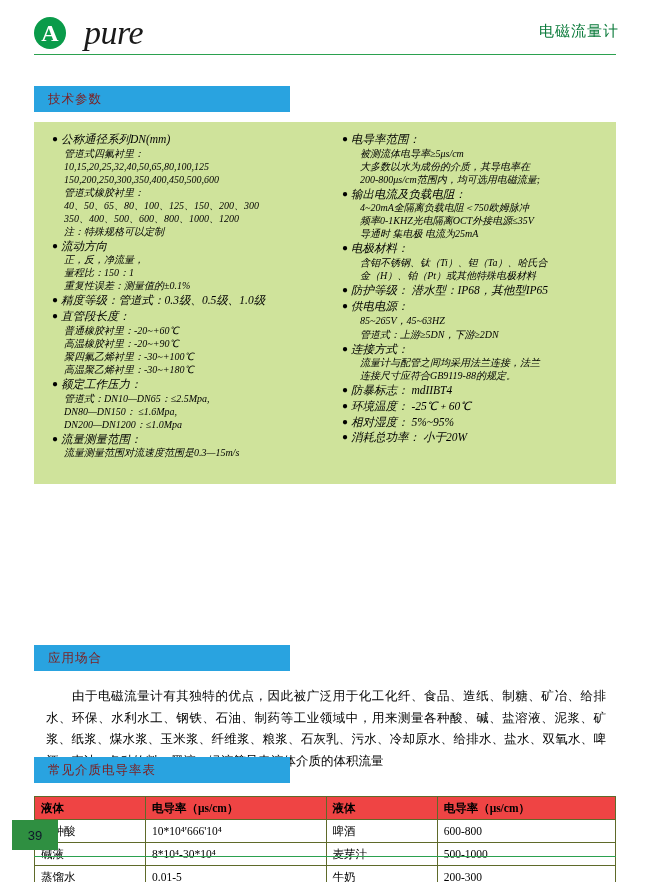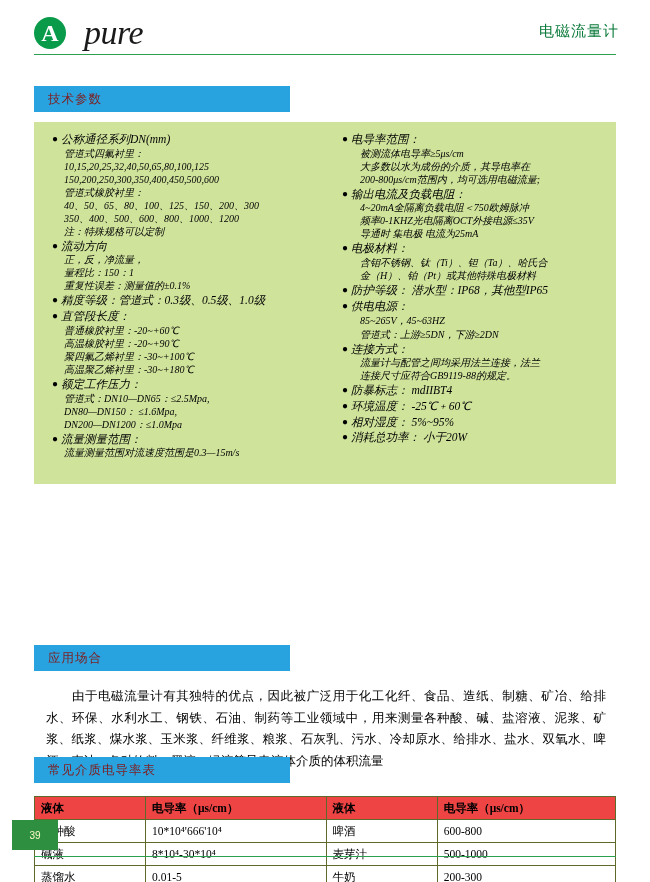--- a/index.html
+++ b/index.html
@@ -183,23 +183,23 @@
   .cond-table th.c1 { width: 181px; }
   .cond-table th.c2 { width: 110px; }
   .cond-table th.c3 { width: 181px; }
   .page-num {
     position: absolute;
     left: 0;
     top: 928px;
     width: 60px;
     height: 36px;
     background: #2f8f41;
-    color: #fef9c3;
+    color: #0f172a;
     font-family: "Liberation Sans", sans-serif;
-    font-size: 10px;
+    font-size: 13px;
     display: flex;
     align-items: center;
     justify-content: center;
   }
   .footer-rule {
     position: absolute;
     left: 34px;
     top: 946px;
     width: 582px;
     height: 1px;

